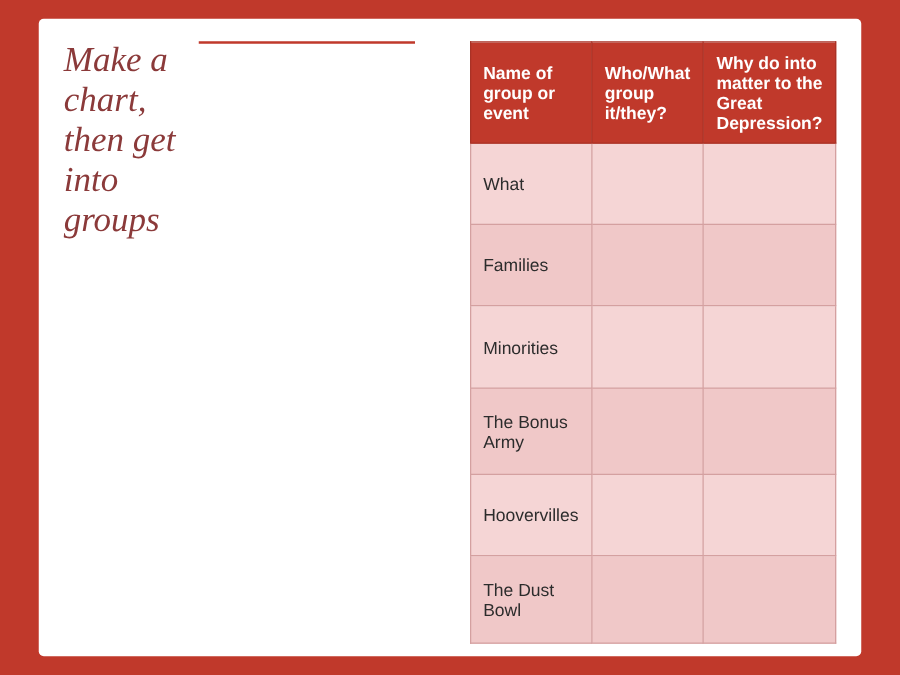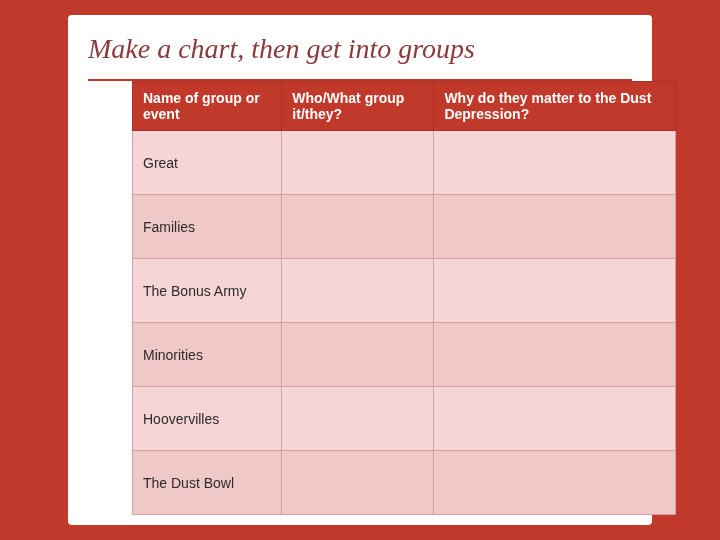--- a/index.html
+++ b/index.html
@@ -10,28 +10,27 @@
 
     body {
       width: 720px;
       height: 540px;
       background: #c0392b;
       font-family: Georgia, 'Times New Roman', serif;
       overflow: hidden;
     }
 
     .slide-container {
-      width: 584px;
+      width: 658px;
       height: 510px;
       background: #ffffff;
       margin: 15px auto;
       border-radius: 4px;
       padding: 18px 20px 10px 20px;
       display: flex;
-      flex-direction: column;
     }
 
     .slide-title {
       font-size: 28px;
       color: #8b3a3a;
       font-style: italic;
       margin-bottom: 14px;
       font-weight: normal;
     }
 
@@ -84,41 +83,41 @@
 <body>
 
 <div class="slide-container">
   <div class="slide-title">Make a chart, then get into groups</div>
   <div class="divider-line"></div>
   <table class="chart-table">
     <thead>
       <tr>
         <th>Name of group or event</th>
         <th>Who/What group it/they?</th>
-        <th>Why do they matter to the Dust Depression?</th>
+        <th>Why do into matter to the Great Depression?</th>
       </tr>
     </thead>
     <tbody id="table-body">
     <tr>
-          <td>Great</td>
+          <td>What</td>
           <td></td>
           <td></td>
         </tr>
         <tr>
           <td>Families</td>
           <td></td>
           <td></td>
         </tr>
         <tr>
-          <td>The Bonus Army</td>
+          <td>Minorities</td>
           <td></td>
           <td></td>
         </tr>
         <tr>
-          <td>Minorities</td>
+          <td>The Bonus Army</td>
           <td></td>
           <td></td>
         </tr>
         <tr>
           <td>Hoovervilles</td>
           <td></td>
           <td></td>
         </tr>
         <tr>
           <td>The Dust Bowl</td>

